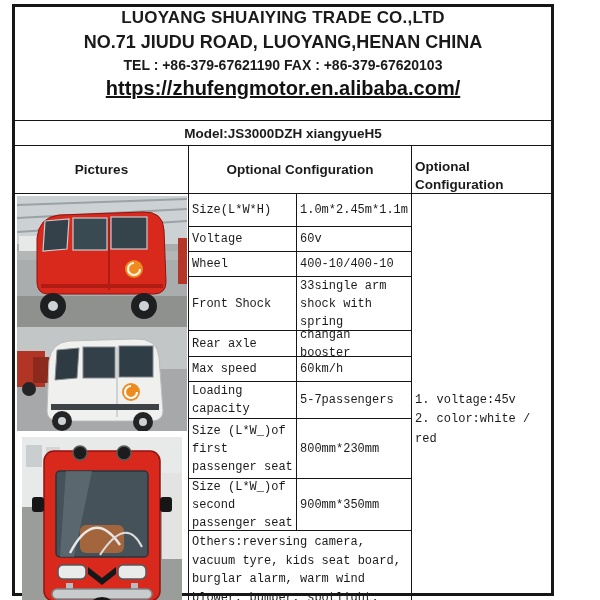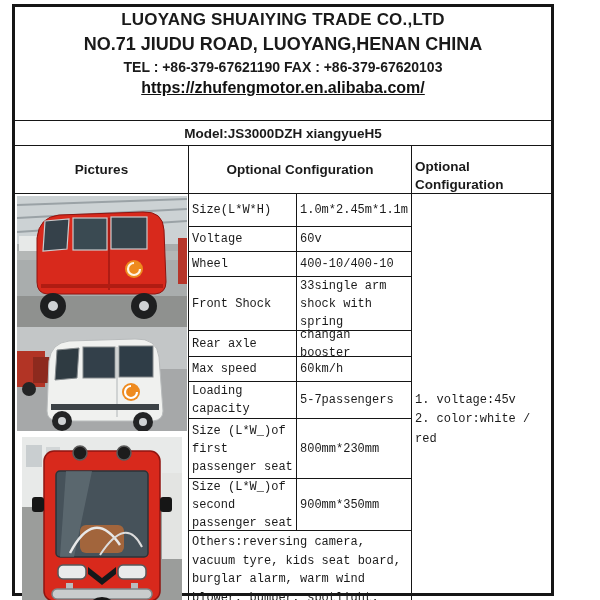--- a/index.html
+++ b/index.html
@@ -7,21 +7,21 @@
          font-family:"Liberation Sans",sans-serif;color:#1a1a1a;}
   #sheet{position:absolute;left:12px;top:4px;width:542px;height:592px;
          border:3px solid #161616;box-sizing:border-box;background:#fff;
          display:flex;flex-direction:column;}
   
   .hdr{flex:0 0 93px;display:flex;flex-direction:column;align-items:center;justify-content:center;
        gap:4px;text-align:center;}
   .hdr .company{font-size:17px;font-weight:bold;letter-spacing:.2px;}
   .hdr .addr{font-size:18px;font-weight:bold;}
   .hdr .tel{font-size:14px;font-weight:bold;}
-  .hdr .site{font-size:16px;font-weight:bold;text-decoration:underline;color:#111;}
+  .hdr .site{font-size:20px;font-weight:bold;text-decoration:underline;color:#111;}
   
   .modelrow{flex:0 0 24px;border-top:1.5px solid #161616;display:flex;align-items:center;
             justify-content:center;font-size:13.5px;font-weight:bold;margin-top:20px;}
   
   .colhdr{flex:0 0 42px;border-top:1.5px solid #161616;display:grid;
           grid-template-columns:174px 223px 1fr;}
   .colhdr .ch{display:flex;align-items:center;justify-content:center;font-weight:bold;
               font-size:13.5px;border-right:1.5px solid #161616;box-sizing:border-box;}
   .colhdr .ch.optional{justify-content:flex-start;padding-left:3px;border-right:none;
               line-height:1.3;width:100px;margin-top:12px;}

